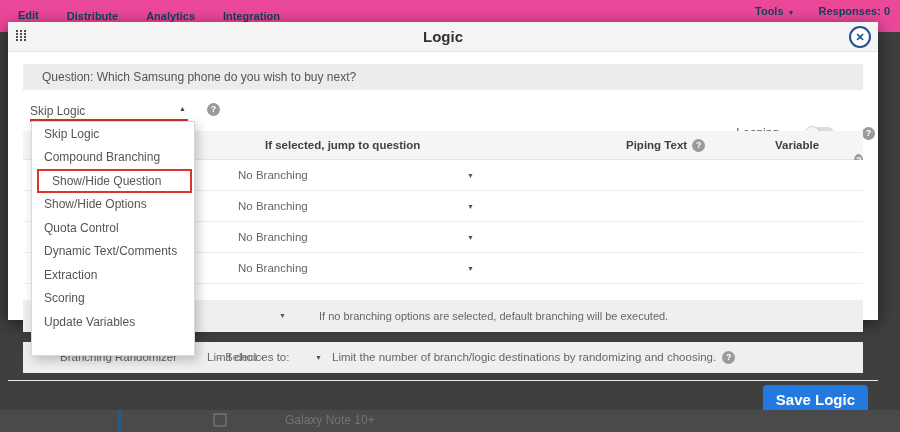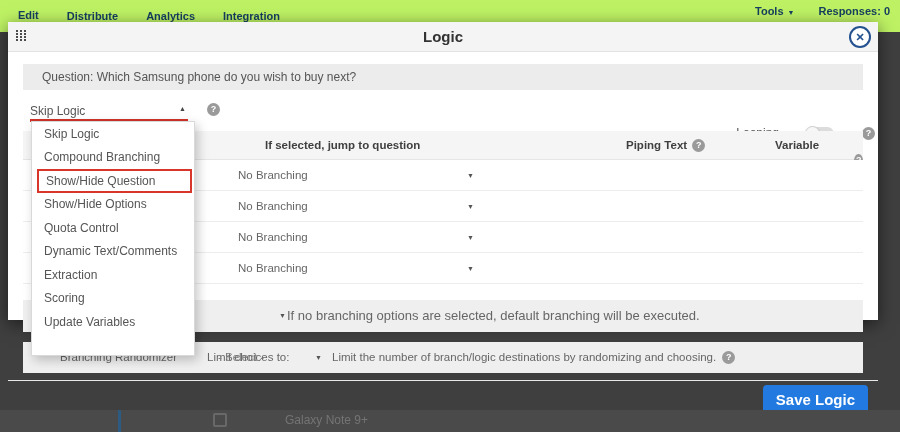--- a/index.html
+++ b/index.html
@@ -1,21 +1,21 @@
 <!DOCTYPE html>
 <html><head>
 <meta charset="utf-8">
 <style>
   * { margin:0; padding:0; box-sizing:border-box; }
   html,body { width:900px; height:432px; overflow:hidden; }
   body { position:relative; background:#3f3f3f; font-family:"Liberation Sans", sans-serif; }
 
   
   .topnav { position:absolute; left:0; top:0; width:900px; height:32px;
-            background:#bef264; display:flex; align-items:center; }
+            background:#ec4899; display:flex; align-items:center; }
   .nav-item { font-size:11px; font-weight:bold; color:#16405f; margin-left:28px;
               padding-bottom:1px; cursor:pointer; }
   .nav-item:first-child { margin-left:18px; }
   .nav-item.active { border-bottom:1px solid #16405f; }
   .nav-right { position:absolute; right:10px; top:0; height:22px; display:flex;
                align-items:center; gap:24px; }
   .nav-right .nav-item { margin-left:0; }
   .nav-caret { font-size:7px; margin-left:4px; }
 
   
@@ -59,41 +59,41 @@
 
   .rows { position:absolute; left:15px; top:138px; width:840px; }
   .t-row { position:relative; height:31px; border-bottom:1px solid #ededed; background:#fff; cursor:pointer; }
   .t-row .val { position:absolute; left:215px; top:0; line-height:31px; font-size:11.5px; color:#666; }
   .t-row .caret-dn { position:absolute; left:444px; top:0; line-height:31px; font-size:7px; color:#555; }
 
   
   .gbar { position:absolute; left:15px; width:840px; background:#efefef; }
   .default-bar { top:278px; height:32px; }
   .default-bar .caret-dn { position:absolute; left:256px; top:0; line-height:32px; font-size:7px; color:#555; cursor:pointer; }
-  .default-bar .note { position:absolute; left:264px; top:0; line-height:32px; font-size:13px; color:#666; }
+  .default-bar .note { position:absolute; left:296px; top:0; line-height:32px; font-size:11px; color:#666; }
 
   .rand-bar { top:320px; height:31px; }
   .rand-bar .rlabel { position:absolute; left:37px; top:0; line-height:31px; font-size:11.5px; color:#666; display:flex; gap:30px; }
   .rand-bar .sel { position:absolute; left:195px; top:0; line-height:31px; font-size:11.5px; color:#777; cursor:pointer; }
   .rand-bar .caret-dn { position:absolute; left:292px; top:0; line-height:31px; font-size:7px; color:#555; cursor:pointer; }
   .rand-bar .note { position:absolute; left:309px; top:0; line-height:31px; font-size:11.5px; color:#666;
                     display:flex; align-items:center; gap:6px; }
 
   
   .footer-line { position:absolute; left:0; top:358px; width:870px; height:1px; background:#e8e8e8; }
   .save-btn { position:absolute; right:10px; top:363px; background:#2279e0; color:#fff; border:none;
               font-family:"Liberation Sans", sans-serif; font-size:15px; font-weight:bold;
               padding:6px 13px; border-radius:4px; cursor:pointer; }
 
   
   .dd-panel { position:absolute; left:23px; top:99px; width:164px; height:235px; background:#fff;
               border:1px solid #d9d9d9; box-shadow:3px 4px 10px rgba(0,0,0,0.22); z-index:20; }
   .dd-item { height:23.5px; display:flex; align-items:center; padding-left:12px;
              font-size:12px; color:#555; cursor:pointer; }
-  .dd-item.hl { border:2px solid #d8362a; margin:0 2px 0 5px; padding-left:7px; }
+  .dd-item.hl { border:2px solid #d8362a; margin:0 2px 0 5px; padding-left:13px; }
 
   
   .bottom-band { position:absolute; left:0; top:410px; width:900px; height:22px; background:#4a4a4a; }
   .blue-line { position:absolute; left:118px; top:0; width:3px; height:22px; background:#2c5a80; }
   .bg-checkbox { position:absolute; left:213px; top:3px; width:14px; height:14px;
                  border:2px solid #686868; border-radius:2px; background:transparent; }
   .bg-option-label { position:absolute; left:285px; top:3px; font-size:12px; color:#747474; }
 
   .caret-dn, .caret-up { user-select:none; }
 </style>
@@ -211,14 +211,14 @@
     <div class="dd-item">Extraction</div>
     <div class="dd-item">Scoring</div>
     <div class="dd-item">Update Variables</div>
   </div>
 
 </div>
 
 <div class="bottom-band">
   <div class="blue-line"></div>
   <div class="bg-checkbox"></div>
-  <div class="bg-option-label">Galaxy Note 9+</div>
+  <div class="bg-option-label">Galaxy Note 10+</div>
 </div>
 
 </body></html>

